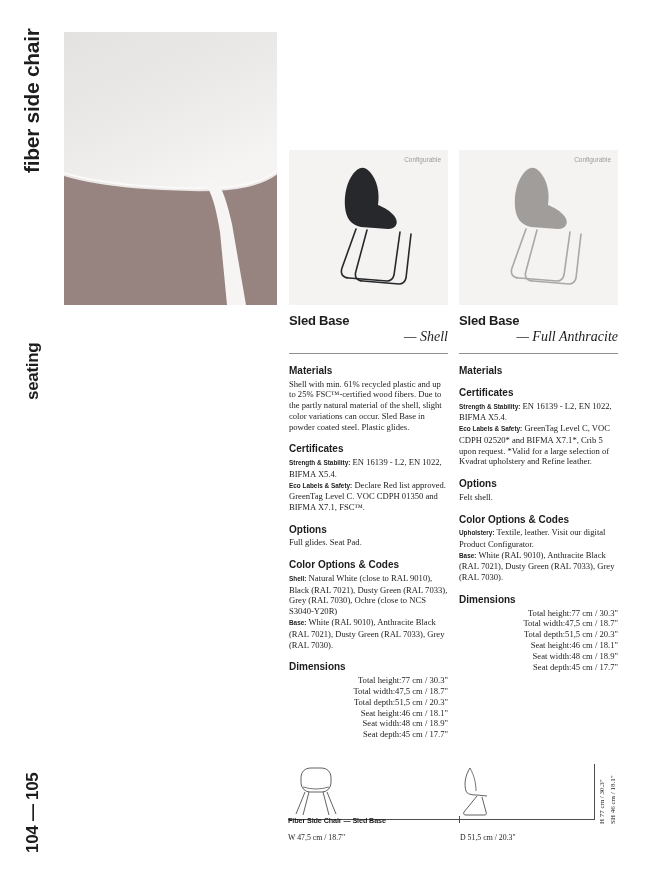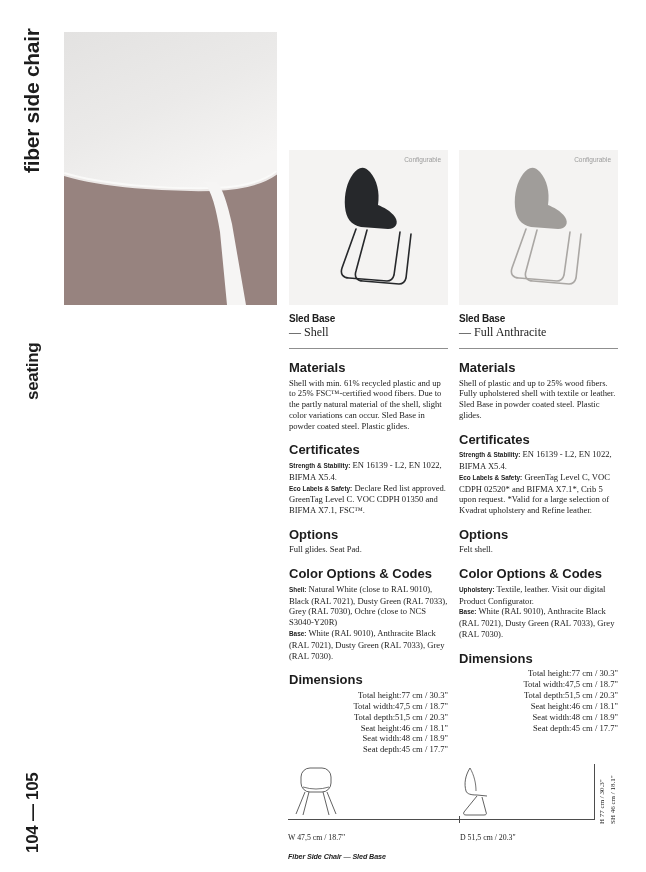--- a/index.html
+++ b/index.html
@@ -15,40 +15,40 @@
 
   
   .hero{position:absolute;left:64px;top:32px;width:213px;height:273px;overflow:hidden;}
 
   
   .product-col{position:absolute;top:150px;width:159px;}
   .product-col.c1{left:289px;}
   .product-col.c2{left:459px;}
   .photo{position:relative;width:159px;height:155px;background:var(--card-bg,#f4f3f2);overflow:hidden;}
   .badge{position:absolute;top:6px;right:7px;font-size:6.5px;color:var(--badge,#9b9b9b);}
-  .title{font-size:10px;font-weight:bold;letter-spacing:-0.2px;margin:8px 0 1px;}
-  .subtitle{font-family:"Liberation Serif",serif;font-size:12px;}
+  .title{font-size:13px;font-weight:bold;letter-spacing:-0.2px;margin:8px 0 1px;}
+  .subtitle{font-family:"Liberation Serif",serif;font-style:italic;font-size:14px;text-align:right;}
   .rule{border:0;border-top:1px solid #8f8f8f;margin:8px 0 0;}
   .section{margin-top:11px;}
-  .section h3{font-size:13px;margin:0 0 2.5px;font-weight:bold;}
+  .section h3{font-size:10px;margin:0 0 2.5px;font-weight:bold;}
   .section p{margin:0;font-family:"Liberation Serif",serif;font-size:8.6px;line-height:10.8px;}
   .inline-label{font-family:"Liberation Sans",sans-serif;font-size:6.4px;font-weight:bold;}
   .dim-row{display:flex;justify-content:flex-end;
            font-family:"Liberation Serif",serif;font-size:8.6px;line-height:10.9px;}
   .dim-row .val{text-align:right;}
 
   
   .fline{position:absolute;background:#4d4d4d;}
   .baseline{left:288px;top:819px;width:306px;height:1px;}
   .tick{left:459px;top:816px;width:1px;height:7px;}
   .vline{left:594px;top:764px;width:1px;height:56px;}
   .drawing{position:absolute;}
   .fv{left:288px;top:766px;}
   .sv{left:452px;top:766px;}
-  .fv-title{position:absolute;left:288px;top:852px;font-size:7.2px;font-weight:bold;letter-spacing:-0.1px;font-style:italic;}
+  .fv-title{position:absolute;left:288px;top:816px;font-size:7.2px;font-weight:bold;letter-spacing:-0.1px;}
   .fv-w{position:absolute;left:288px;top:833px;font-family:"Liberation Serif",serif;font-size:7.8px;}
   .fv-d{position:absolute;left:460px;top:833px;font-family:"Liberation Serif",serif;font-size:7.8px;}
   .rot-label{position:absolute;transform:rotate(-90deg);transform-origin:left bottom;
              font-family:"Liberation Serif",serif;font-size:7px;white-space:nowrap;}
   .rot-label.h{left:606px;top:816px;}
   .rot-label.sh{left:617px;top:816px;}
 </style>
 </head>
 <body>
 
@@ -146,21 +146,20 @@
         <path d="M67,79 L53,118 C51,124 54,128 60,128 L98,131 C102,131 104,129 105,125 L111,82" fill="none" stroke="#aaa7a4" stroke-width="1.6" stroke-linecap="round"></path>
         <path d="M78,80 L67,121 C65,127 68,131 74,131 L110,134 C114,134 116,132 117,128 L122,84" fill="none" stroke="#aaa7a4" stroke-width="1.6" stroke-linecap="round"></path>
       </svg>
     </div>
     <h2 class="title">Sled Base</h2>
     <div class="subtitle">— Full Anthracite</div>
     <hr class="rule">
 
     <div class="section">
       <h3>Materials</h3>
-      <p>Shell of plastic and up to 25% wood fibers. Fully upholstered shell with textile or leather. Sled Base in powder coated steel. Plastic glides.</p>
     </div>
 
     <div class="section">
       <h3>Certificates</h3>
       <p><span class="inline-label">Strength &amp; Stability:</span> <span>EN 16139 - L2, EN 1022, BIFMA X5.4.</span></p>
       <p><span class="inline-label">Eco Labels &amp; Safety:</span> <span>GreenTag Level C, VOC CDPH 02520* and BIFMA X7.1*, Crib 5 upon request. *Valid for a large selection of Kvadrat upholstery and Refine leather.</span></p>
     </div>
 
     <div class="section">
       <h3>Options</h3>

